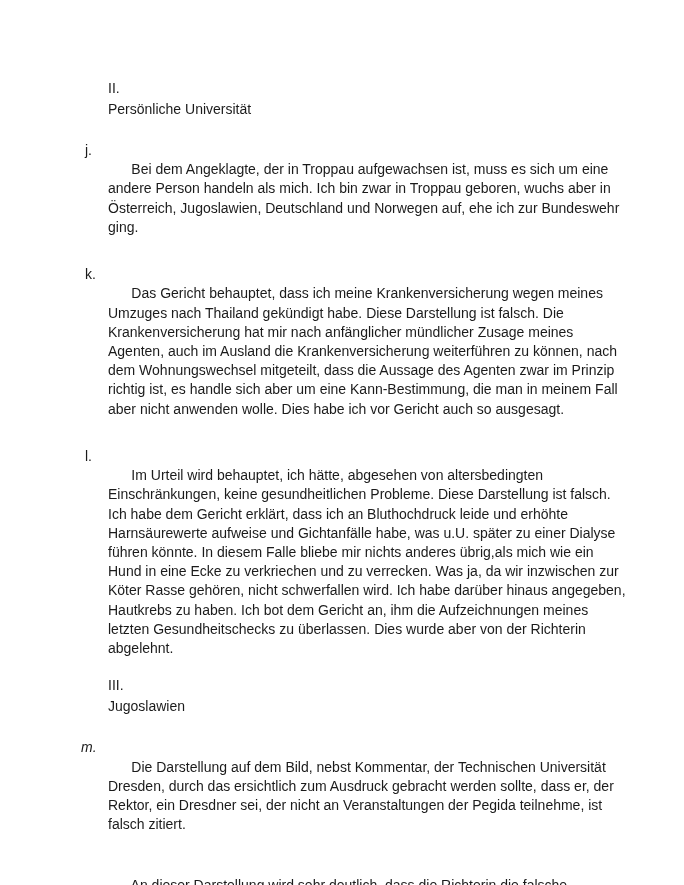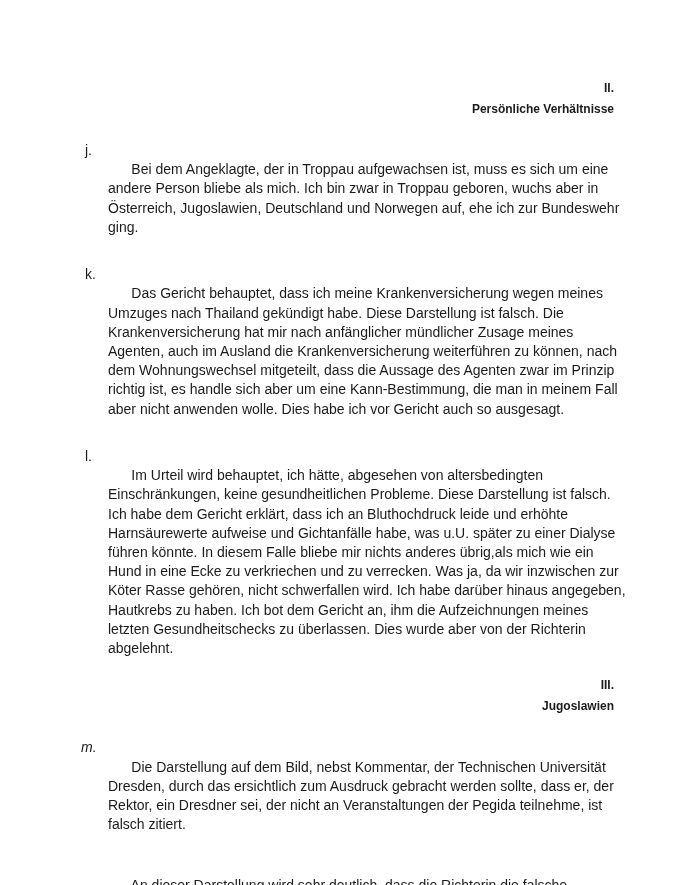--- a/index.html
+++ b/index.html
@@ -12,23 +12,23 @@
     color: #1b1b1b;
     font-family: "Liberation Sans", "DejaVu Sans", sans-serif;
     padding-top: 78px;
     overflow: hidden;
   }
   .content {
     margin-left: 108px;
     width: 506px;
   }
   .section-heading {
-    text-align: right;
-    font-weight: bold;
-    font-size: 12px;
+    text-align: left;
+    font-weight: normal;
+    font-size: 14px;
     line-height: 21px;
     margin-bottom: 21px;
   }
   .heading-3 { margin-top: -11px; margin-bottom: 0; }
   .item {
     position: relative;
     font-size: 14px;
     line-height: 19.2px;
     margin-bottom: 9px;
     white-space: pre;
@@ -50,26 +50,26 @@
   }
 </style>
 </head>
 <body>
 
 <div class="page">
   <div class="content">
 
     <div class="section-heading">
       <div>II.</div>
-      <div>Persönliche Verhältnisse</div>
+      <div>Persönliche Universität</div>
     </div>
 
     <div class="item item-first">
       <span class="marker">j.</span><span>Bei dem Angeklagte, der in Troppau aufgewachsen ist, muss es sich um eine
-andere Person bliebe als mich. Ich bin zwar in Troppau geboren, wuchs aber in
+andere Person handeln als mich. Ich bin zwar in Troppau geboren, wuchs aber in
 Österreich, Jugoslawien, Deutschland und Norwegen auf, ehe ich zur Bundeswehr
 ging.</span>
     </div>
 
     <div class="item">
       <span class="marker">k.</span><span>Das Gericht behauptet, dass ich meine Krankenversicherung wegen meines
 Umzuges nach Thailand gekündigt habe. Diese Darstellung ist falsch. Die
 Krankenversicherung hat mir nach anfänglicher mündlicher Zusage meines
 Agenten, auch im Ausland die Krankenversicherung weiterführen zu können, nach
 dem Wohnungswechsel mitgeteilt, dass die Aussage des Agenten zwar im Prinzip

